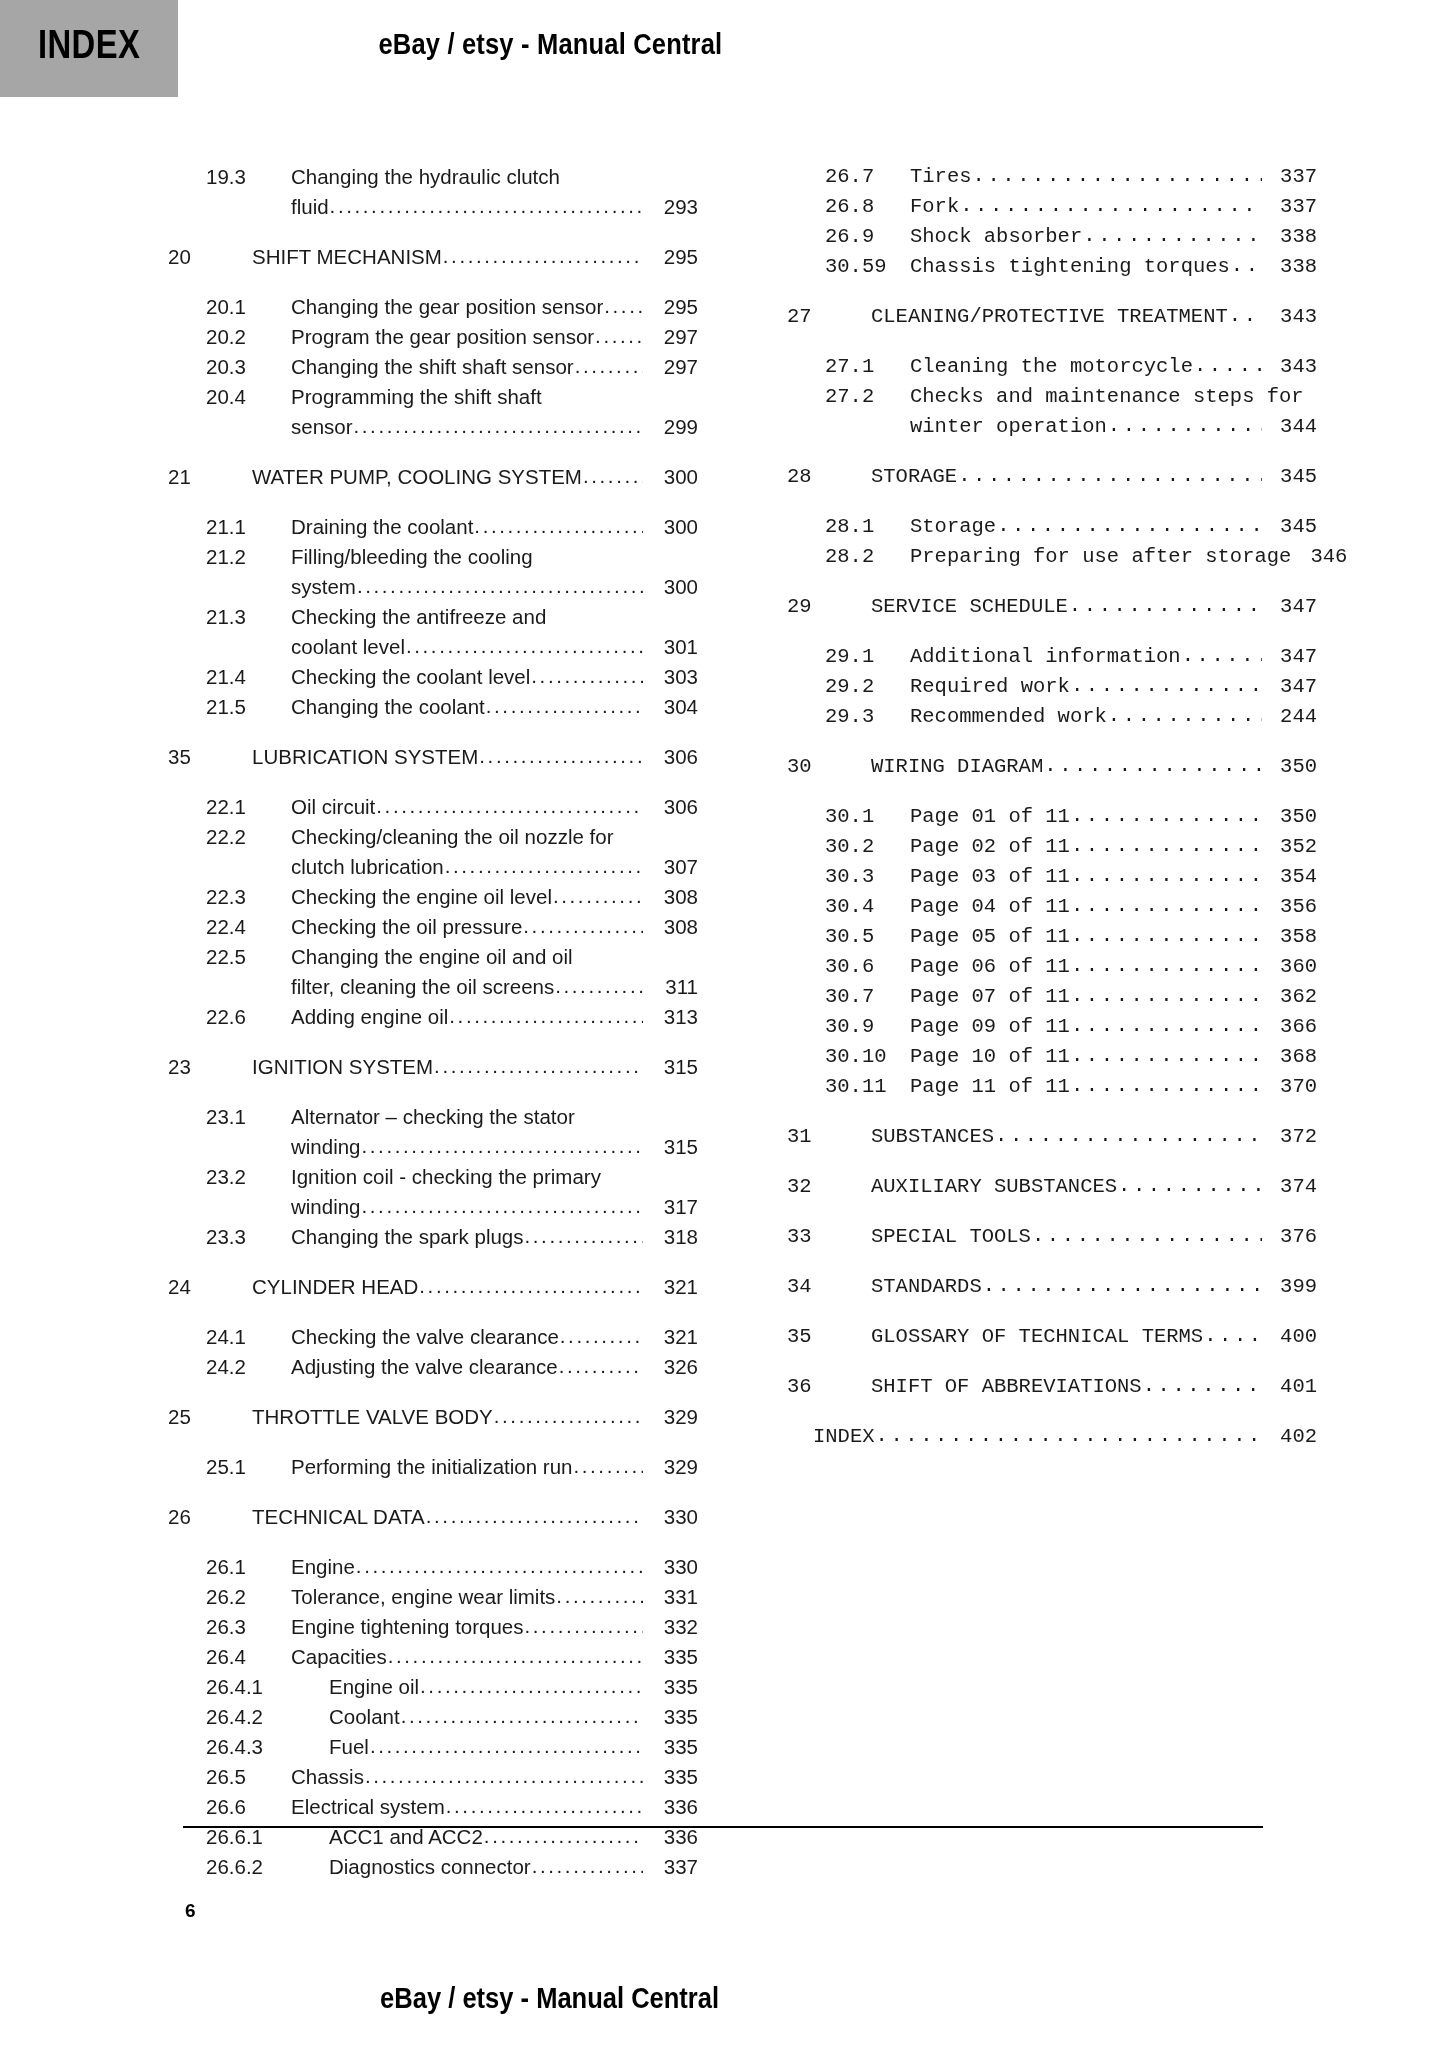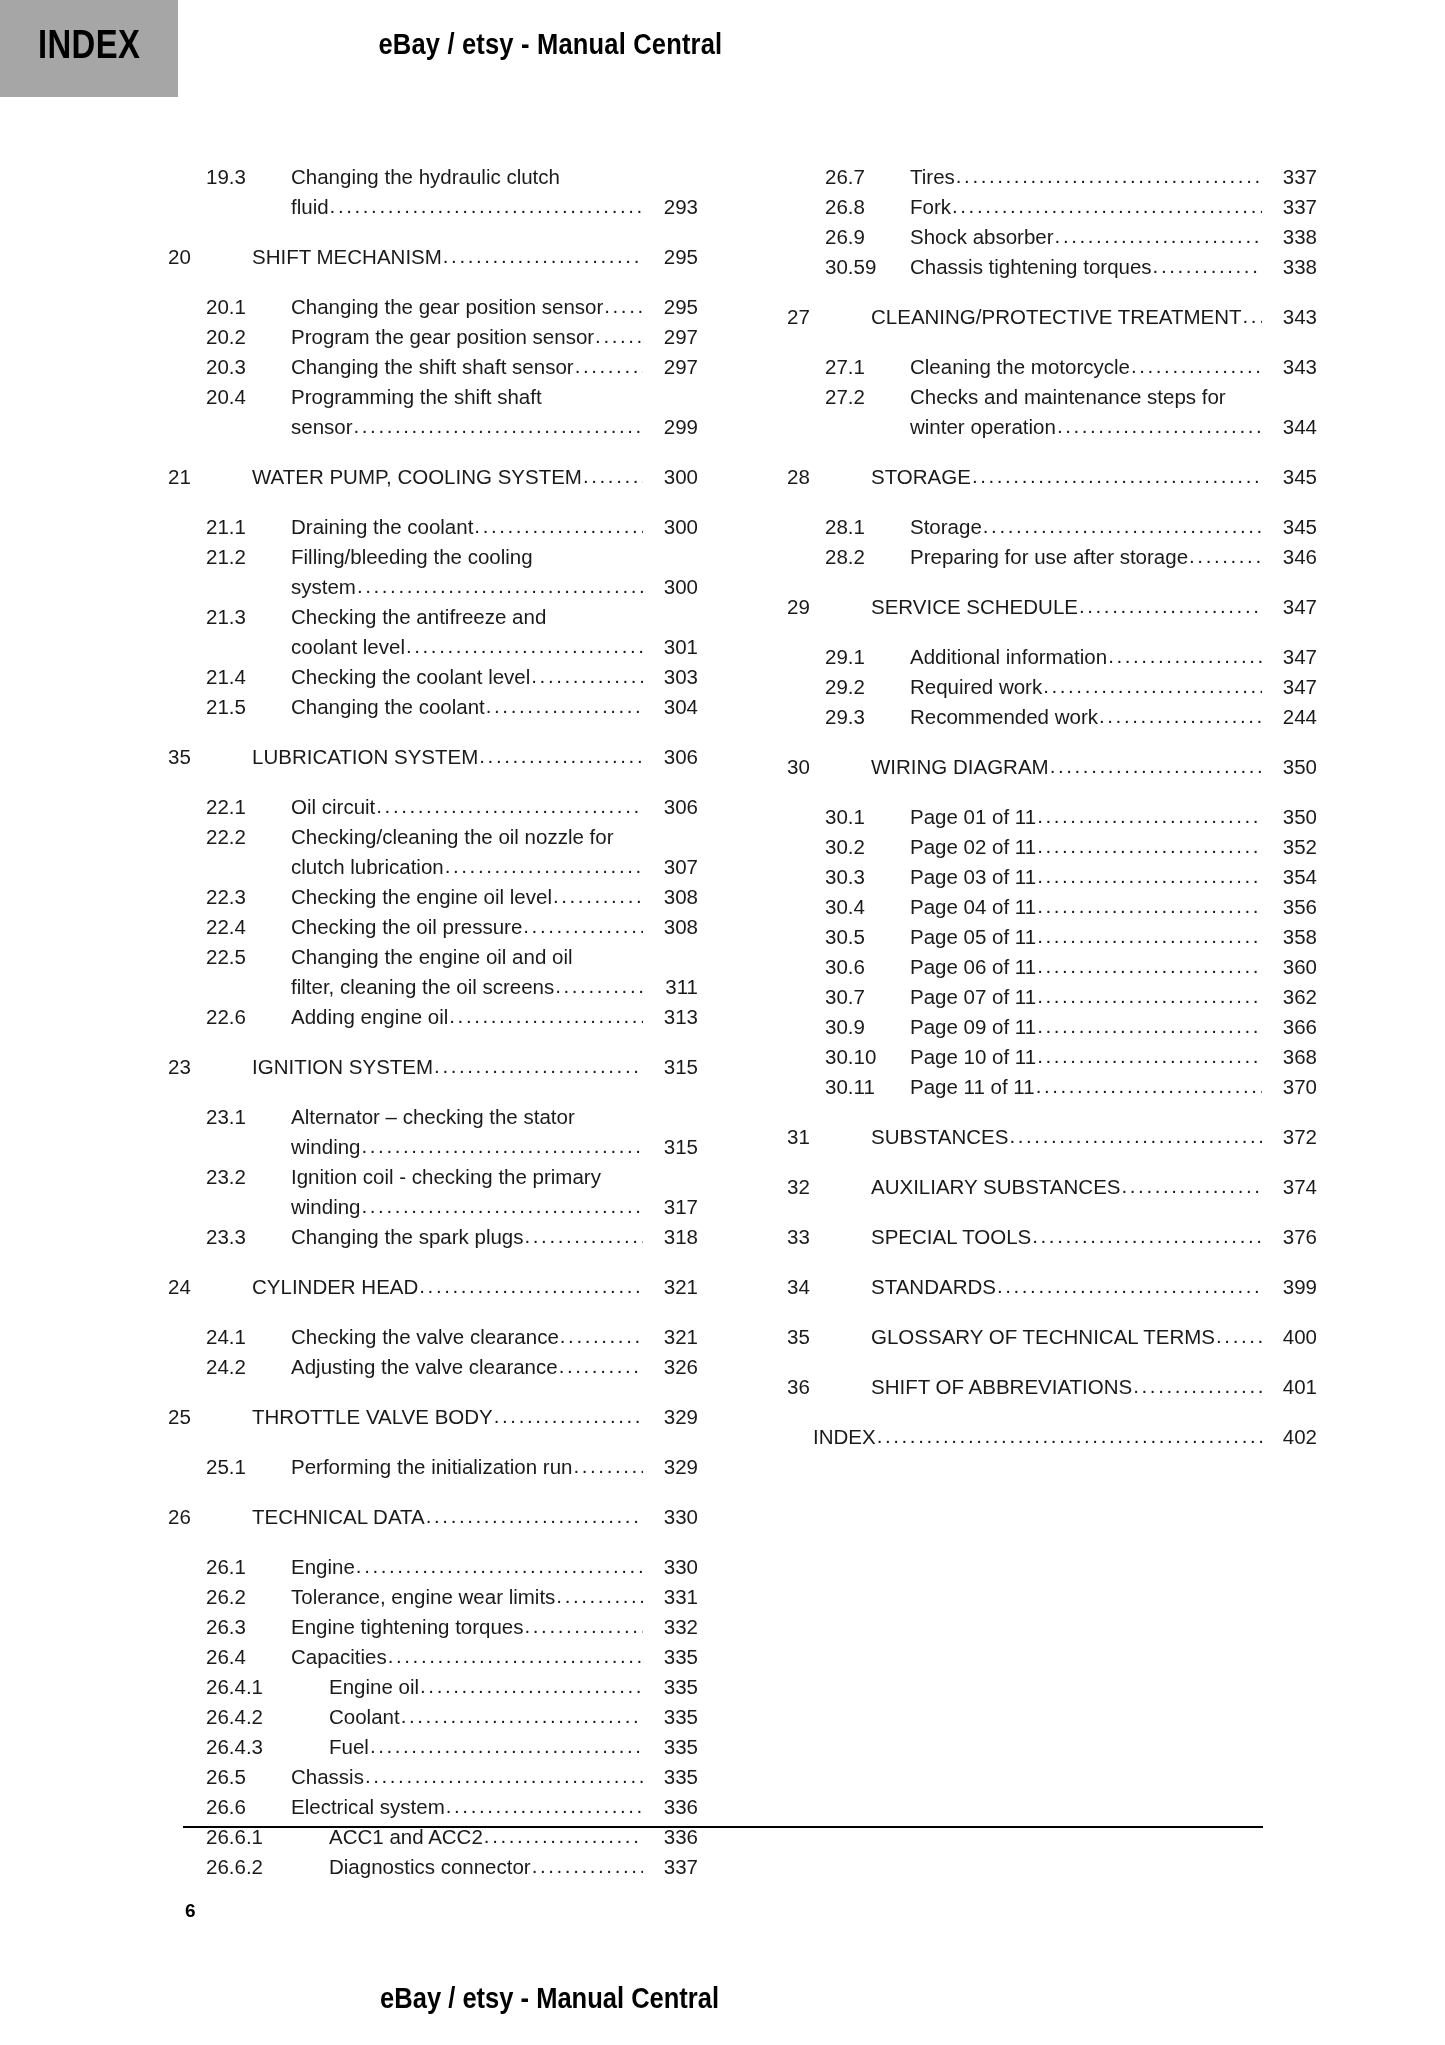--- a/index.html
+++ b/index.html
@@ -62,21 +62,21 @@
     top: 162px;
     left: 0;
     width: 1445px;
   }
   .col {
     position: absolute;
     top: 0;
     width: 530px;
   }
   .col-left  { left: 168px; }
-  .col-right { left: 787px; }
+  .col-right { left: 787px; font-family: Liberation Mono, monospace; }
 
   
   .entry {
     display: flex;
     align-items: flex-start;
     font-size: 20.5px;
     line-height: 30px;
     color: #1a1a1a;
   }
   .entry.level1 {

